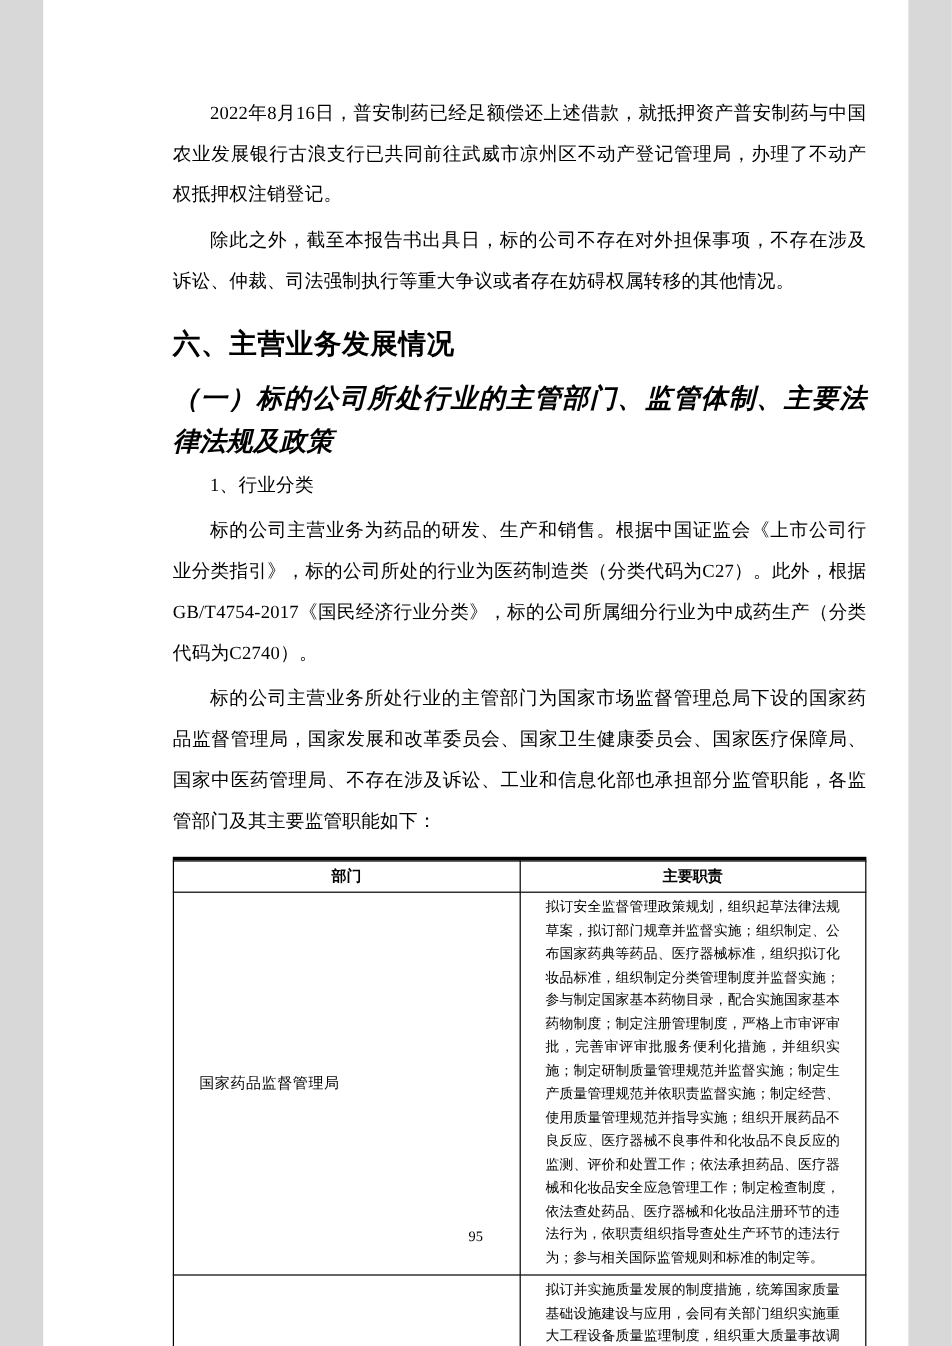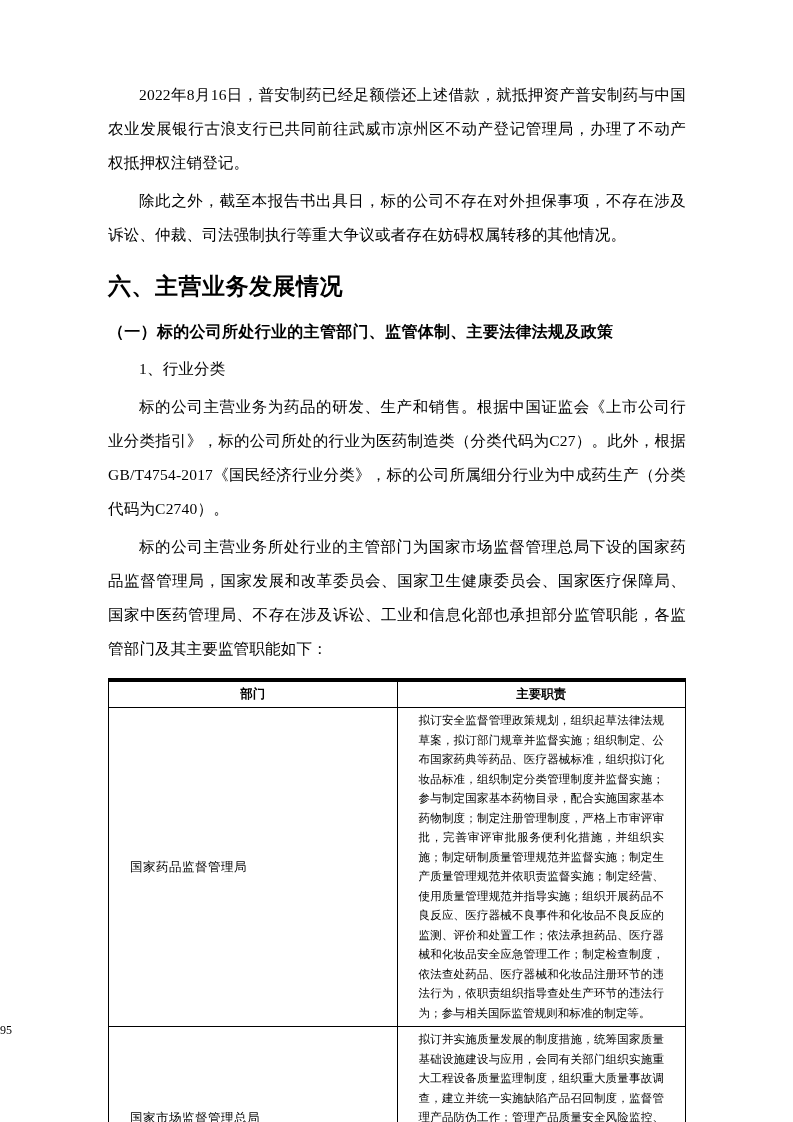--- a/index.html
+++ b/index.html
@@ -4,21 +4,21 @@
 <style>
   html, body {
     margin: 0;
     padding: 0;
     background: #d8d8d8;
   }
   body {
     font-family: "Liberation Serif", "DejaVu Serif", serif;
   }
   .page {
-    width: 793px;
+    width: 721px;
     height: 1122px;
     background: #ffffff;
     position: relative;
     margin: 0 auto;
     overflow: hidden;
     box-sizing: border-box;
   }
   .content {
     position: absolute;
     left: 108px;
@@ -41,26 +41,27 @@
   h2.heading1 {
     font-family: "Liberation Sans", "DejaVu Sans", sans-serif;
     font-size: 23px;
     font-weight: bold;
     line-height: 36px;
     margin: 16px 0 6px 0;
     letter-spacing: 0.5px;
   }
   h3.heading2 {
     font-family: "Liberation Sans", "DejaVu Sans", sans-serif;
-    font-size: 16px;
+    font-size: 22px;
     font-weight: bold;
     line-height: 36px;
     margin: 10px 0 2px 0;
     text-align: justify;
     letter-spacing: 0.3px;
+    font-style: italic;
   }
   .table-wrap {
     margin-top: 12px;
   }
   table.doc-table {
     border-collapse: collapse;
     width: 100%;
     table-layout: fixed;
   }
   table.doc-table td, table.doc-table th {
@@ -91,21 +92,21 @@
   }
   .outer-border-top, .outer-border-bottom {
     height: 3px;
     background: #000;
   }
   .page-number {
     position: absolute;
     left: 0;
     right: 0;
     bottom: 84px;
-    text-align: left;
+    text-align: center;
     font-size: 12px;
     font-family: "Liberation Serif", serif;
   }
 </style>
 </head>
 <body>
 
 <div class="page">
   <div class="content">
 

